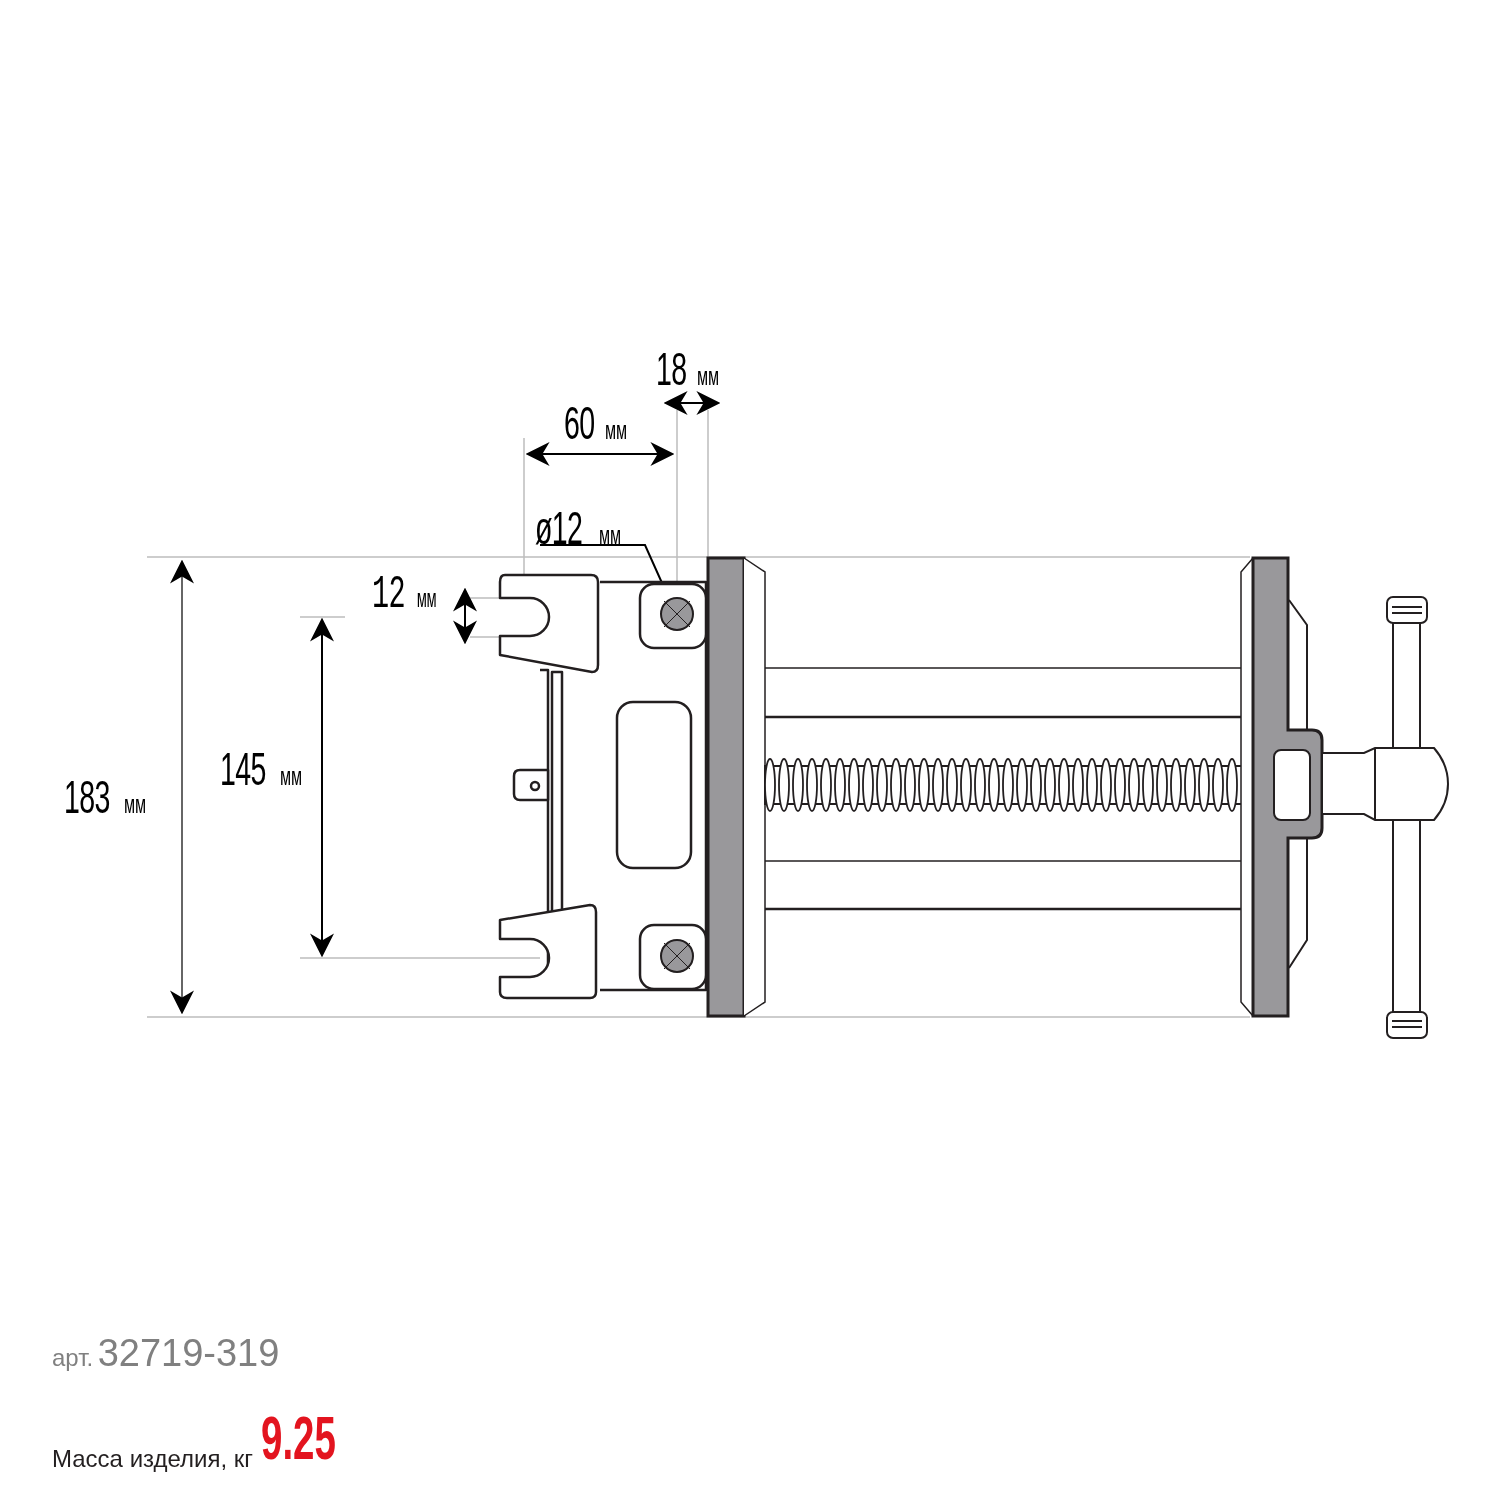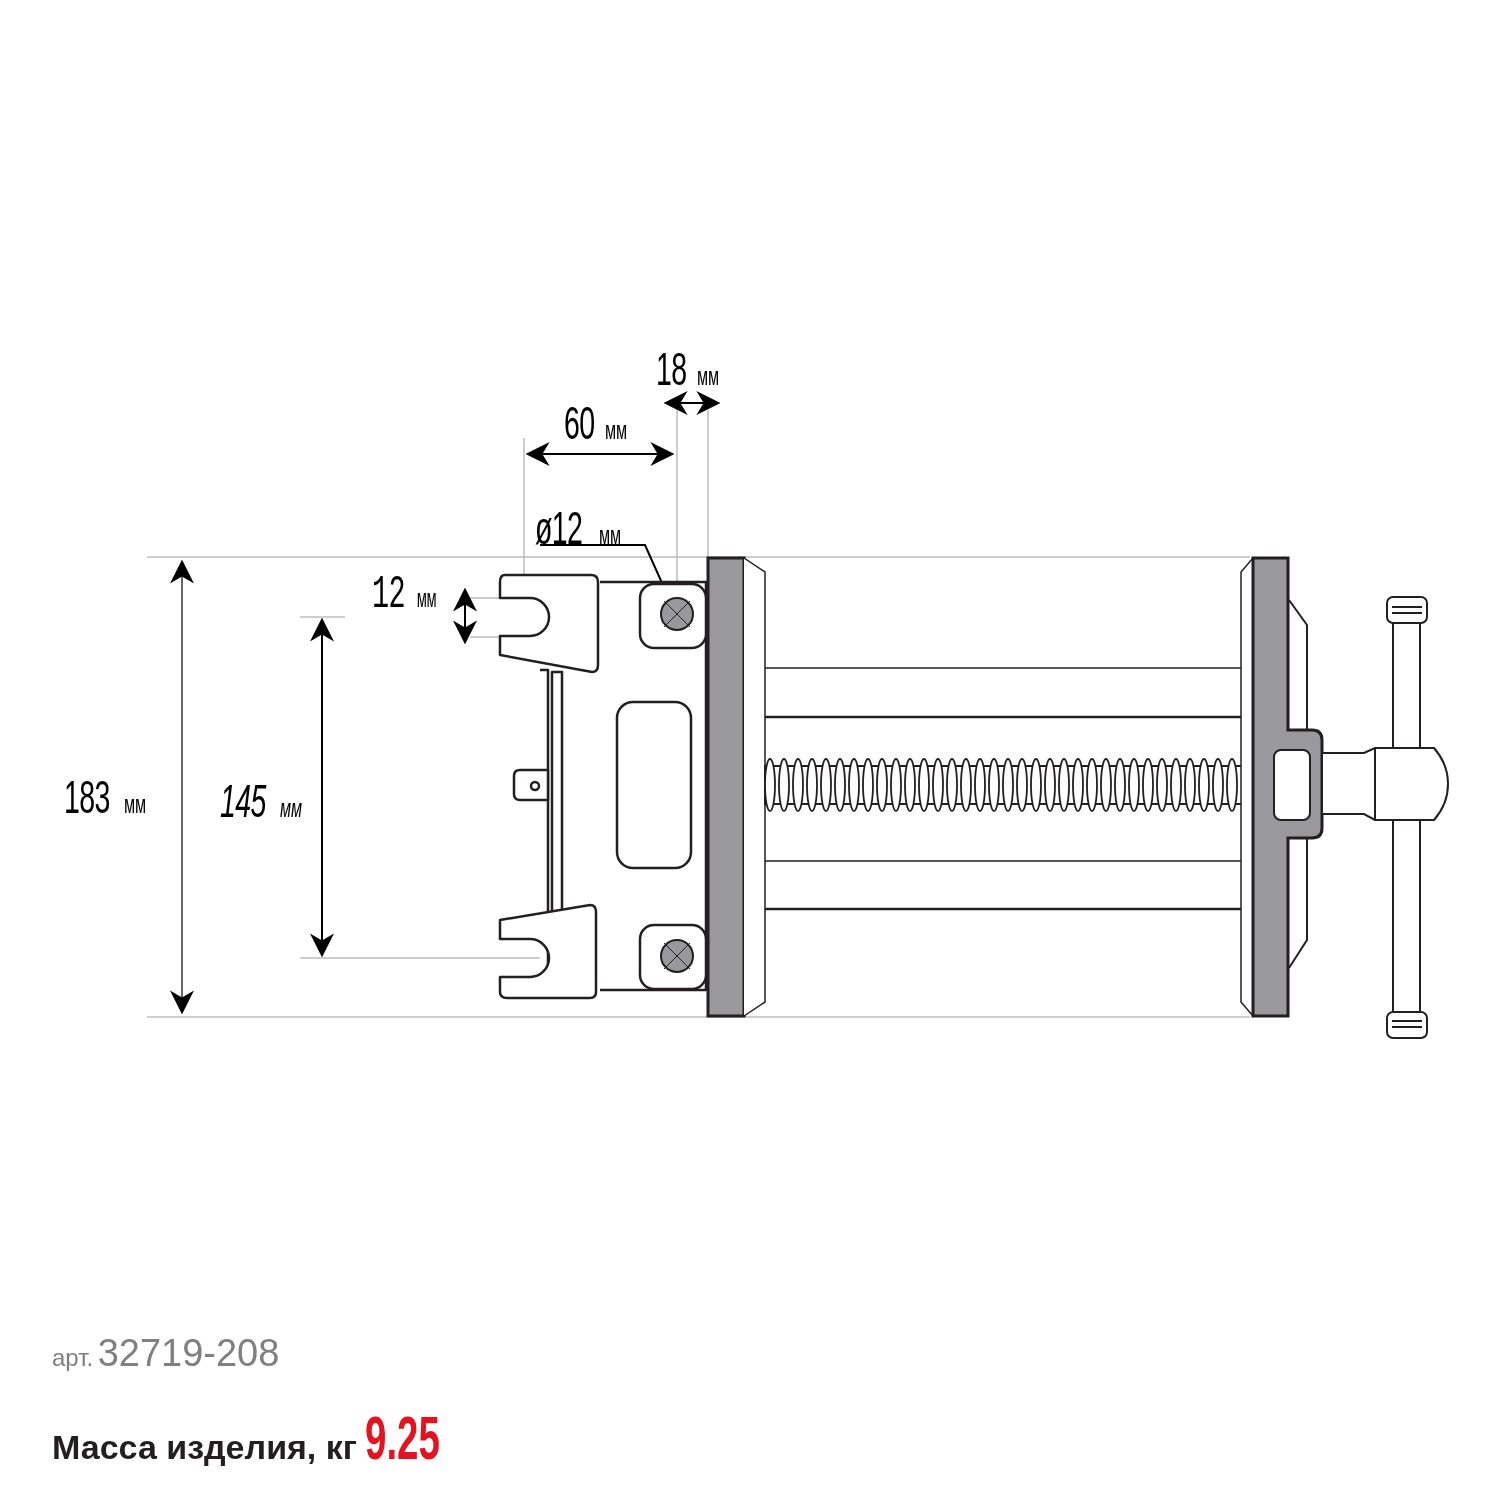--- a/index.html
+++ b/index.html
@@ -19,21 +19,21 @@
       font-family: "Liberation Sans", sans-serif; color: #808080;
       white-space: nowrap;
     }
     .footer-art .prefix { font-size: 24px; }
     .footer-art .code { font-size: 38px; }
     .footer-mass {
       position: absolute; left: 52px; top: 1402px;
       font-family: "Liberation Sans", sans-serif; color: #231f20;
       white-space: nowrap; display: flex; align-items: flex-end;
     }
-    .footer-mass .label { font-size: 34px; font-weight: 700; margin-bottom: 6px; }
+    .footer-mass .label { font-size: 24px; font-weight: 400; }
     .footer-mass .value { font-size: 62px; color: #e3141f; font-weight: 700; display: inline-block; transform: scaleX(0.62); transform-origin: left bottom; margin-left: 8px; }
   </style>
 </head>
 <body>
 
 <svg class="canvas" viewBox="0 0 1500 1500" xmlns="http://www.w3.org/2000/svg">
   <defs>
     <marker id="arr" viewBox="0 0 10 10" refX="9" refY="5" markerWidth="12" markerHeight="12" orient="auto-start-reverse">
       <path d="M0,0 L10,5 L0,10 L3,5 Z" fill="#000"></path>
     </marker>
@@ -149,36 +149,36 @@
       <line x1="1392" y1="613" x2="1422" y2="613"></line>
     <rect x="1387" y="1012" width="40" height="26" rx="6"></rect>
     <line x1="1392" y1="1021" x2="1422" y2="1021"></line>
       <line x1="1392" y1="1027" x2="1422" y2="1027"></line>
   </g>
 </svg>
 
 <div class="dim-label" style="left:64px; top:774px;">
   <span class="dim-value">183</span><span class="dim-unit" style="margin-left:-14px;">мм</span>
 </div>
-<div class="dim-label" style="left:220px; top:778px;font-style:italic;">
+<div class="dim-label" style="left:220px; top:746px;">
   <span class="dim-value">145</span><span class="dim-unit" style="margin-left:-14px;">мм</span>
 </div>
 <div class="dim-label" style="left:372px; top:572px;font-family:Liberation Mono, monospace;">
   <span class="dim-value">12</span><span class="dim-unit" style="margin-left:-8px;">мм</span>
 </div>
 <div class="dim-label" style="left:535px; top:505px;">
   <span class="dim-value">ø12</span><span class="dim-unit" style="margin-left:-12px;">мм</span>
 </div>
 <div class="dim-label" style="left:564px; top:400px;">
   <span class="dim-value">60</span><span class="dim-unit" style="margin-left:-8px;">мм</span>
 </div>
 <div class="dim-label" style="left:656px; top:346px;">
   <span class="dim-value">18</span><span class="dim-unit" style="margin-left:-8px;">мм</span>
 </div>
 
 <div class="footer-art">
   <span class="prefix">арт.</span>
-  <span class="code">32719-208</span>
+  <span class="code">32719-319</span>
 </div>
 <div class="footer-mass">
   <span class="label">Масса изделия, кг</span>
   <span class="value">9.25</span>
 </div>
 
 </body></html>

